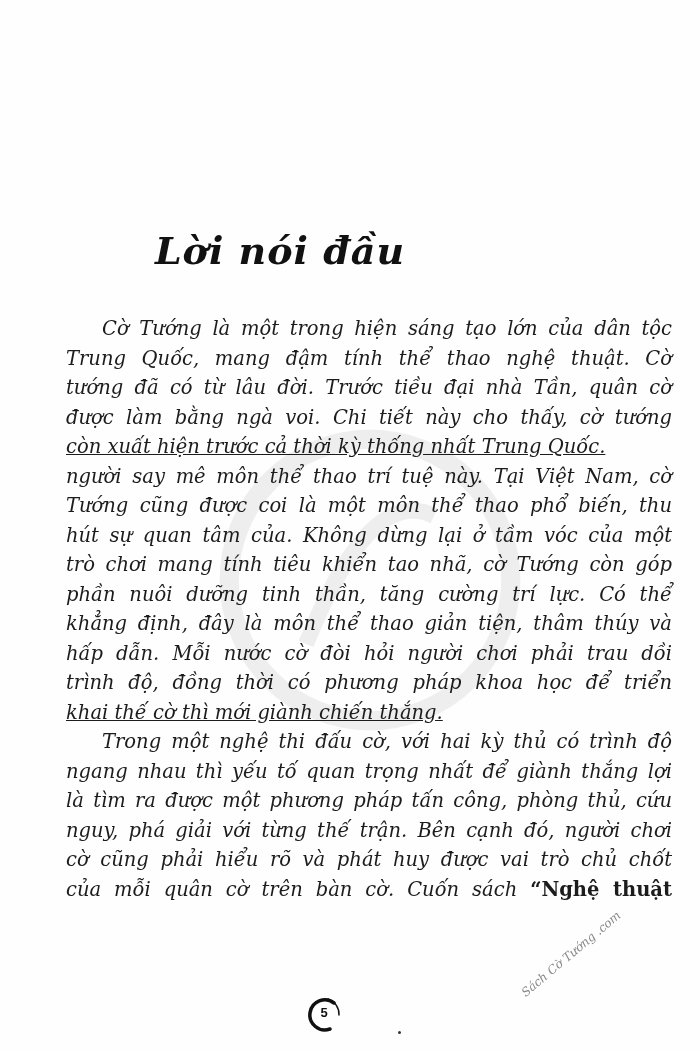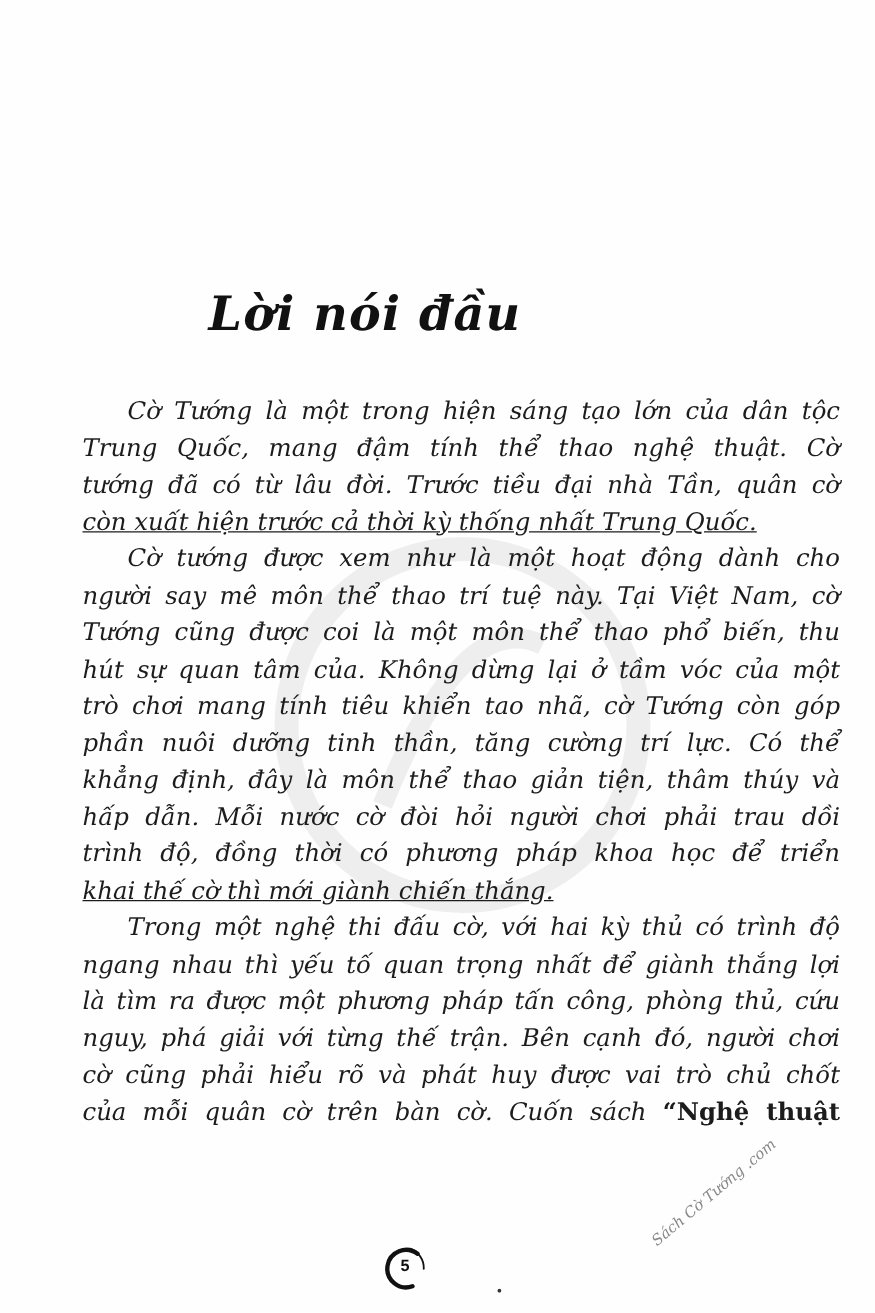--- a/index.html
+++ b/index.html
@@ -1,19 +1,19 @@
 <!DOCTYPE html>
 <html><head>
 <meta charset="utf-8">
 <style>
   html, body { margin: 0; padding: 0; background: #ffffff; }
   body { width: 700px; height: 1050px; position: relative; overflow: hidden; color: #1a1a1a; }
   .page { position: absolute; left: 0; top: 0; width: 700px; height: 1050px; background: #fefefe; }
   .title {
-    position: absolute; left: 12px; width: 560px; top: 228px; text-align: center;
+    position: absolute; left: 0; width: 560px; top: 228px; text-align: center;
     font-family: "DejaVu Serif", serif; font-style: italic; font-weight: bold;
     font-size: 38px; letter-spacing: 1px; color: #111;
   }
   .body-text {
     position: absolute; left: 66px; top: 314px; width: 606px;
     font-family: "DejaVu Serif", serif; font-style: italic;
     font-size: 19.5px; line-height: 29.5px; color: #1c1c1c;
     text-align: justify;
   }
   .para { margin: 0; text-indent: 36px; }
@@ -51,24 +51,24 @@
     <path d="M30 70 Q50 20 70 30" fill="none" stroke="#000" stroke-width="5"></path>
   </svg>
 
   <div class="title">Lời nói đầu</div>
 
   <div class="body-text">
     <div class="para">
       <span class="line first">Cờ Tướng là một trong hiện sáng tạo lớn của dân tộc</span>
       <span class="line">Trung Quốc, mang đậm tính thể thao nghệ thuật. Cờ</span>
       <span class="line">tướng đã có từ lâu đời. Trước tiều đại nhà Tần, quân cờ</span>
+      <span class="line">được làm bằng ngà voi. Chi tiết này cho thấy, cờ tướng</span>
       <span class="line last">còn xuất hiện trước cả thời kỳ thống nhất Trung Quốc.</span>
     </div>
     <div class="para">
-      <span class="line first">Cờ tướng được xem như là một hoạt động dành cho</span>
       <span class="line">người say mê môn thể thao trí tuệ này. Tại Việt Nam, cờ</span>
       <span class="line">Tướng cũng được coi là một môn thể thao phổ biến, thu</span>
       <span class="line">hút sự quan tâm của. Không dừng lại ở tầm vóc của một</span>
       <span class="line">trò chơi mang tính tiêu khiển tao nhã, cờ Tướng còn góp</span>
       <span class="line">phần nuôi dưỡng tinh thần, tăng cường trí lực. Có thể</span>
       <span class="line">khẳng định, đây là môn thể thao giản tiện, thâm thúy và</span>
       <span class="line">hấp dẫn. Mỗi nước cờ đòi hỏi người chơi phải trau dồi</span>
       <span class="line">trình độ, đồng thời có phương pháp khoa học để triển</span>
       <span class="line last">khai thế cờ thì mới giành chiến thắng.</span>
     </div>

